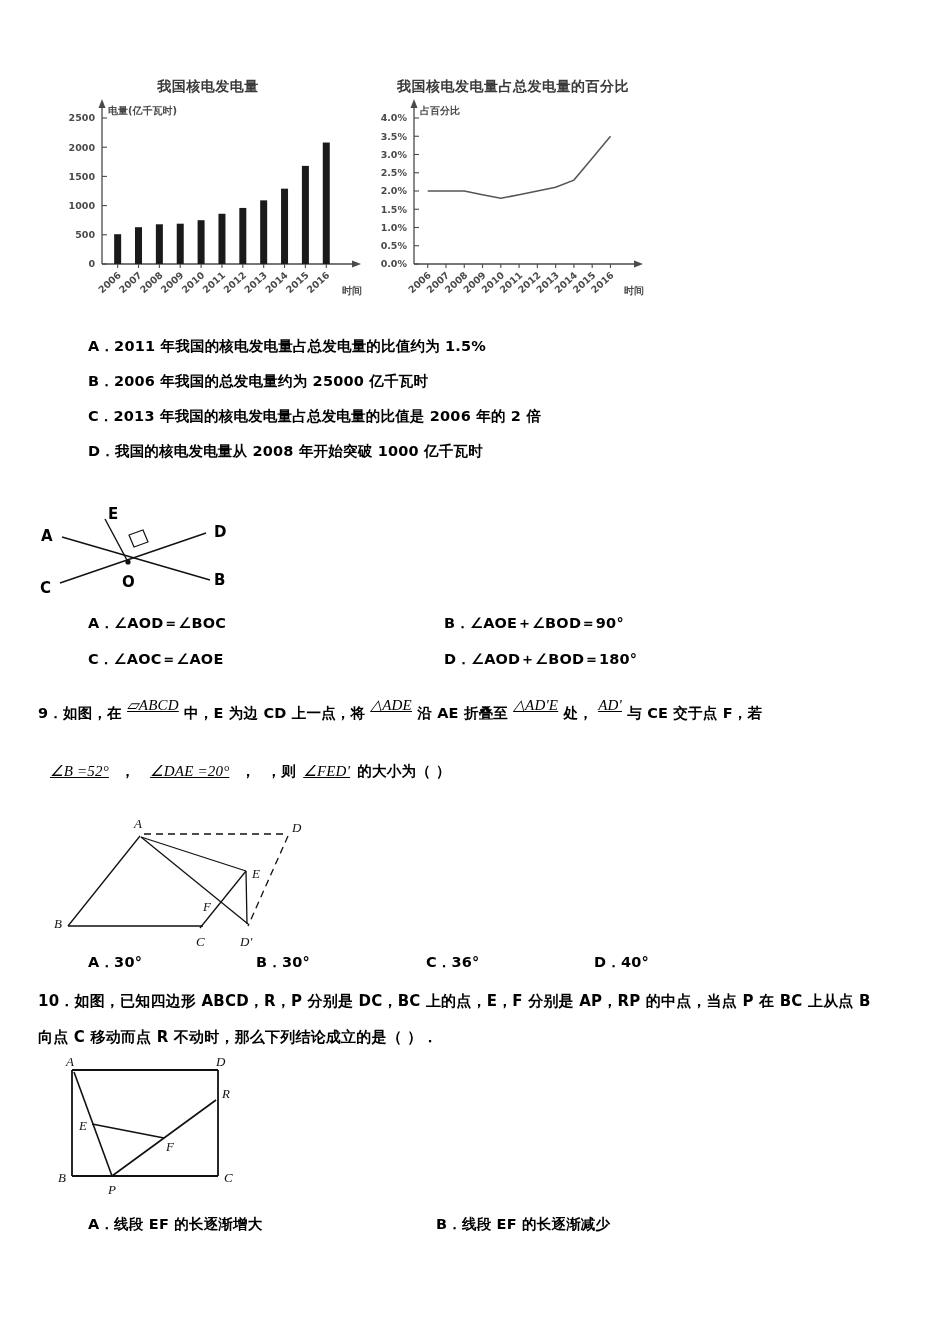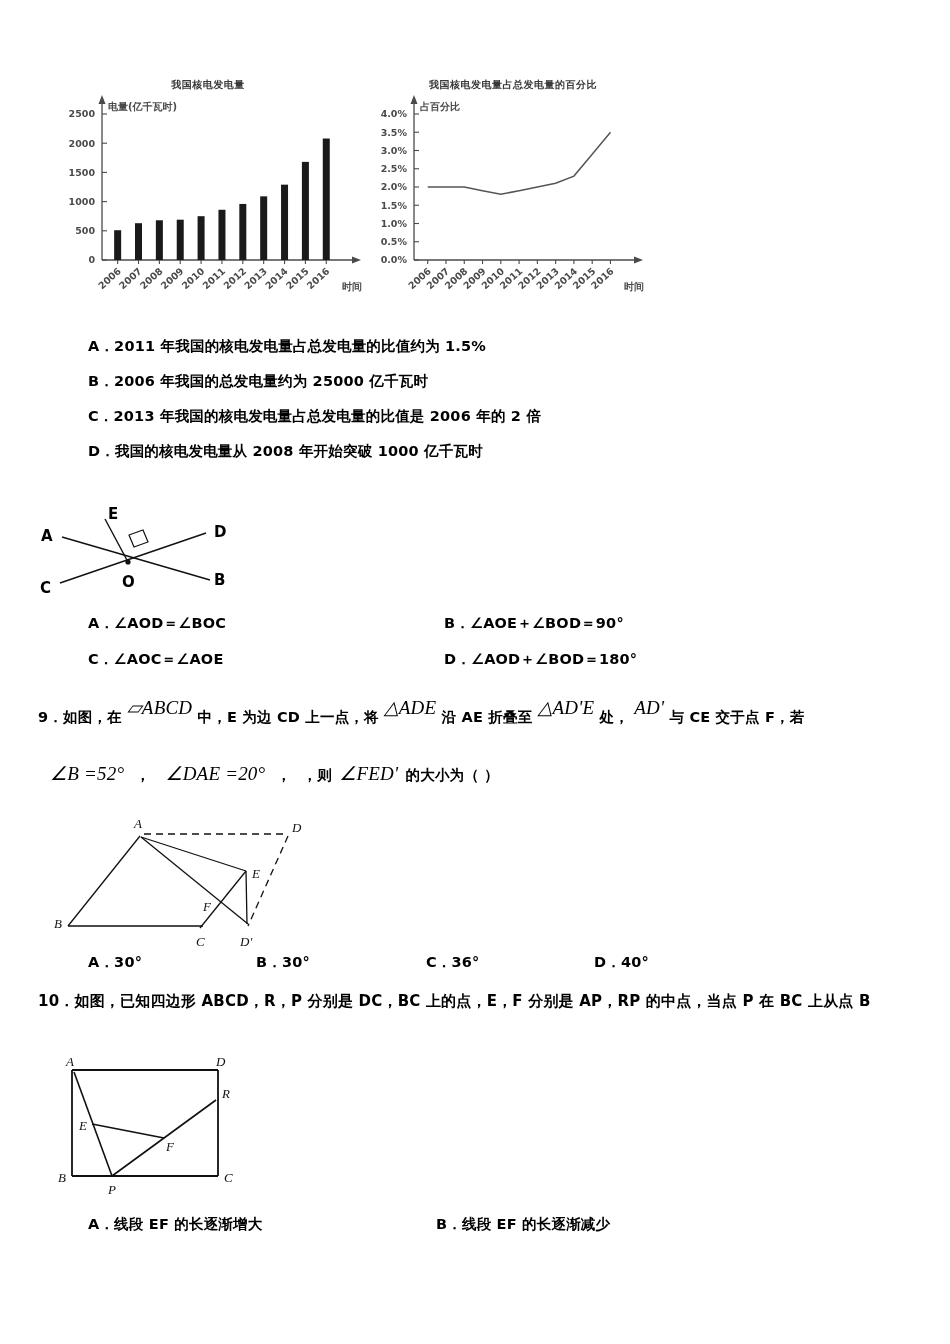--- a/index.html
+++ b/index.html
@@ -15,21 +15,21 @@
 
   
   .charts-wrap {
     position:absolute; left:48px; top:78px;
     width:610px; height:240px;
     display:flex; flex-direction:row;
   }
   .chart-panel { position:relative; }
   .chart-title {
     text-align:center;
-    font-size:10px;
+    font-size:14px;
     font-weight:700;
     color:#3a3a3a;
     letter-spacing:0.5px;
     font-family:"DejaVu Sans", sans-serif;
   }
   .chart-svg { display:block; }
 
   
   .opt-line {
     position:absolute;
@@ -53,21 +53,22 @@
     font-size:14.5px;
     font-weight:700;
     font-family:"DejaVu Sans", sans-serif;
     letter-spacing:0.2px;
   }
   .sup-frag { font-size:13px; vertical-align:8px; }
   .mathfrag {
     font-family:"Liberation Serif", serif;
     font-style:italic;
     font-weight:400;
-    font-size:19px;
+    font-size:15px;
+    text-decoration:underline;
   }
   .fig { position:absolute; }
   svg text { font-family:"Liberation Serif", serif; }
   .axis-lbl {
     font-family:"DejaVu Sans", sans-serif;
     font-size:9.5px;
     fill:#4a4a4a;
     font-weight:700;
   }
   .axis-name {
@@ -283,20 +284,21 @@
     <text class="geo-lbl" x="155" y="103">F</text>
     <text class="geo-lbl" x="192" y="138">D'</text>
   </svg>
 
   <div class="opt-line" style="left:44px; top:953px;">A．30°</div>
   <div class="opt-line" style="left:212px; top:953px;">B．30°</div>
   <div class="opt-line" style="left:382px; top:953px;">C．36°</div>
   <div class="opt-line" style="left:550px; top:953px;">D．40°</div>
 
   <div class="q-line" style="left:38px; top:992px;">10．如图，已知四边形 ABCD，R，P 分别是 DC，BC 上的点，E，F 分别是 AP，RP 的中点，当点 P 在 BC 上从点 B</div>
+  <div class="q-line" style="left:38px; top:1028px;">向点 C 移动而点 R 不动时，那么下列结论成立的是（  ）．</div>
 
   <svg class="fig" style="left:50px; top:1058px;" width="250" height="140" viewBox="0 0 250 140">
 
     <line x1="22" y1="12" x2="168" y2="12" stroke="#111" stroke-width="1.8"></line>
     <line x1="168" y1="12" x2="168" y2="118" stroke="#111" stroke-width="1.8"></line>
     <line x1="168" y1="118" x2="22" y2="118" stroke="#111" stroke-width="1.8"></line>
     <line x1="22" y1="118" x2="22" y2="12" stroke="#111" stroke-width="1.8"></line>
 
     <line x1="24" y1="14" x2="62" y2="118" stroke="#111" stroke-width="1.6"></line>
 

